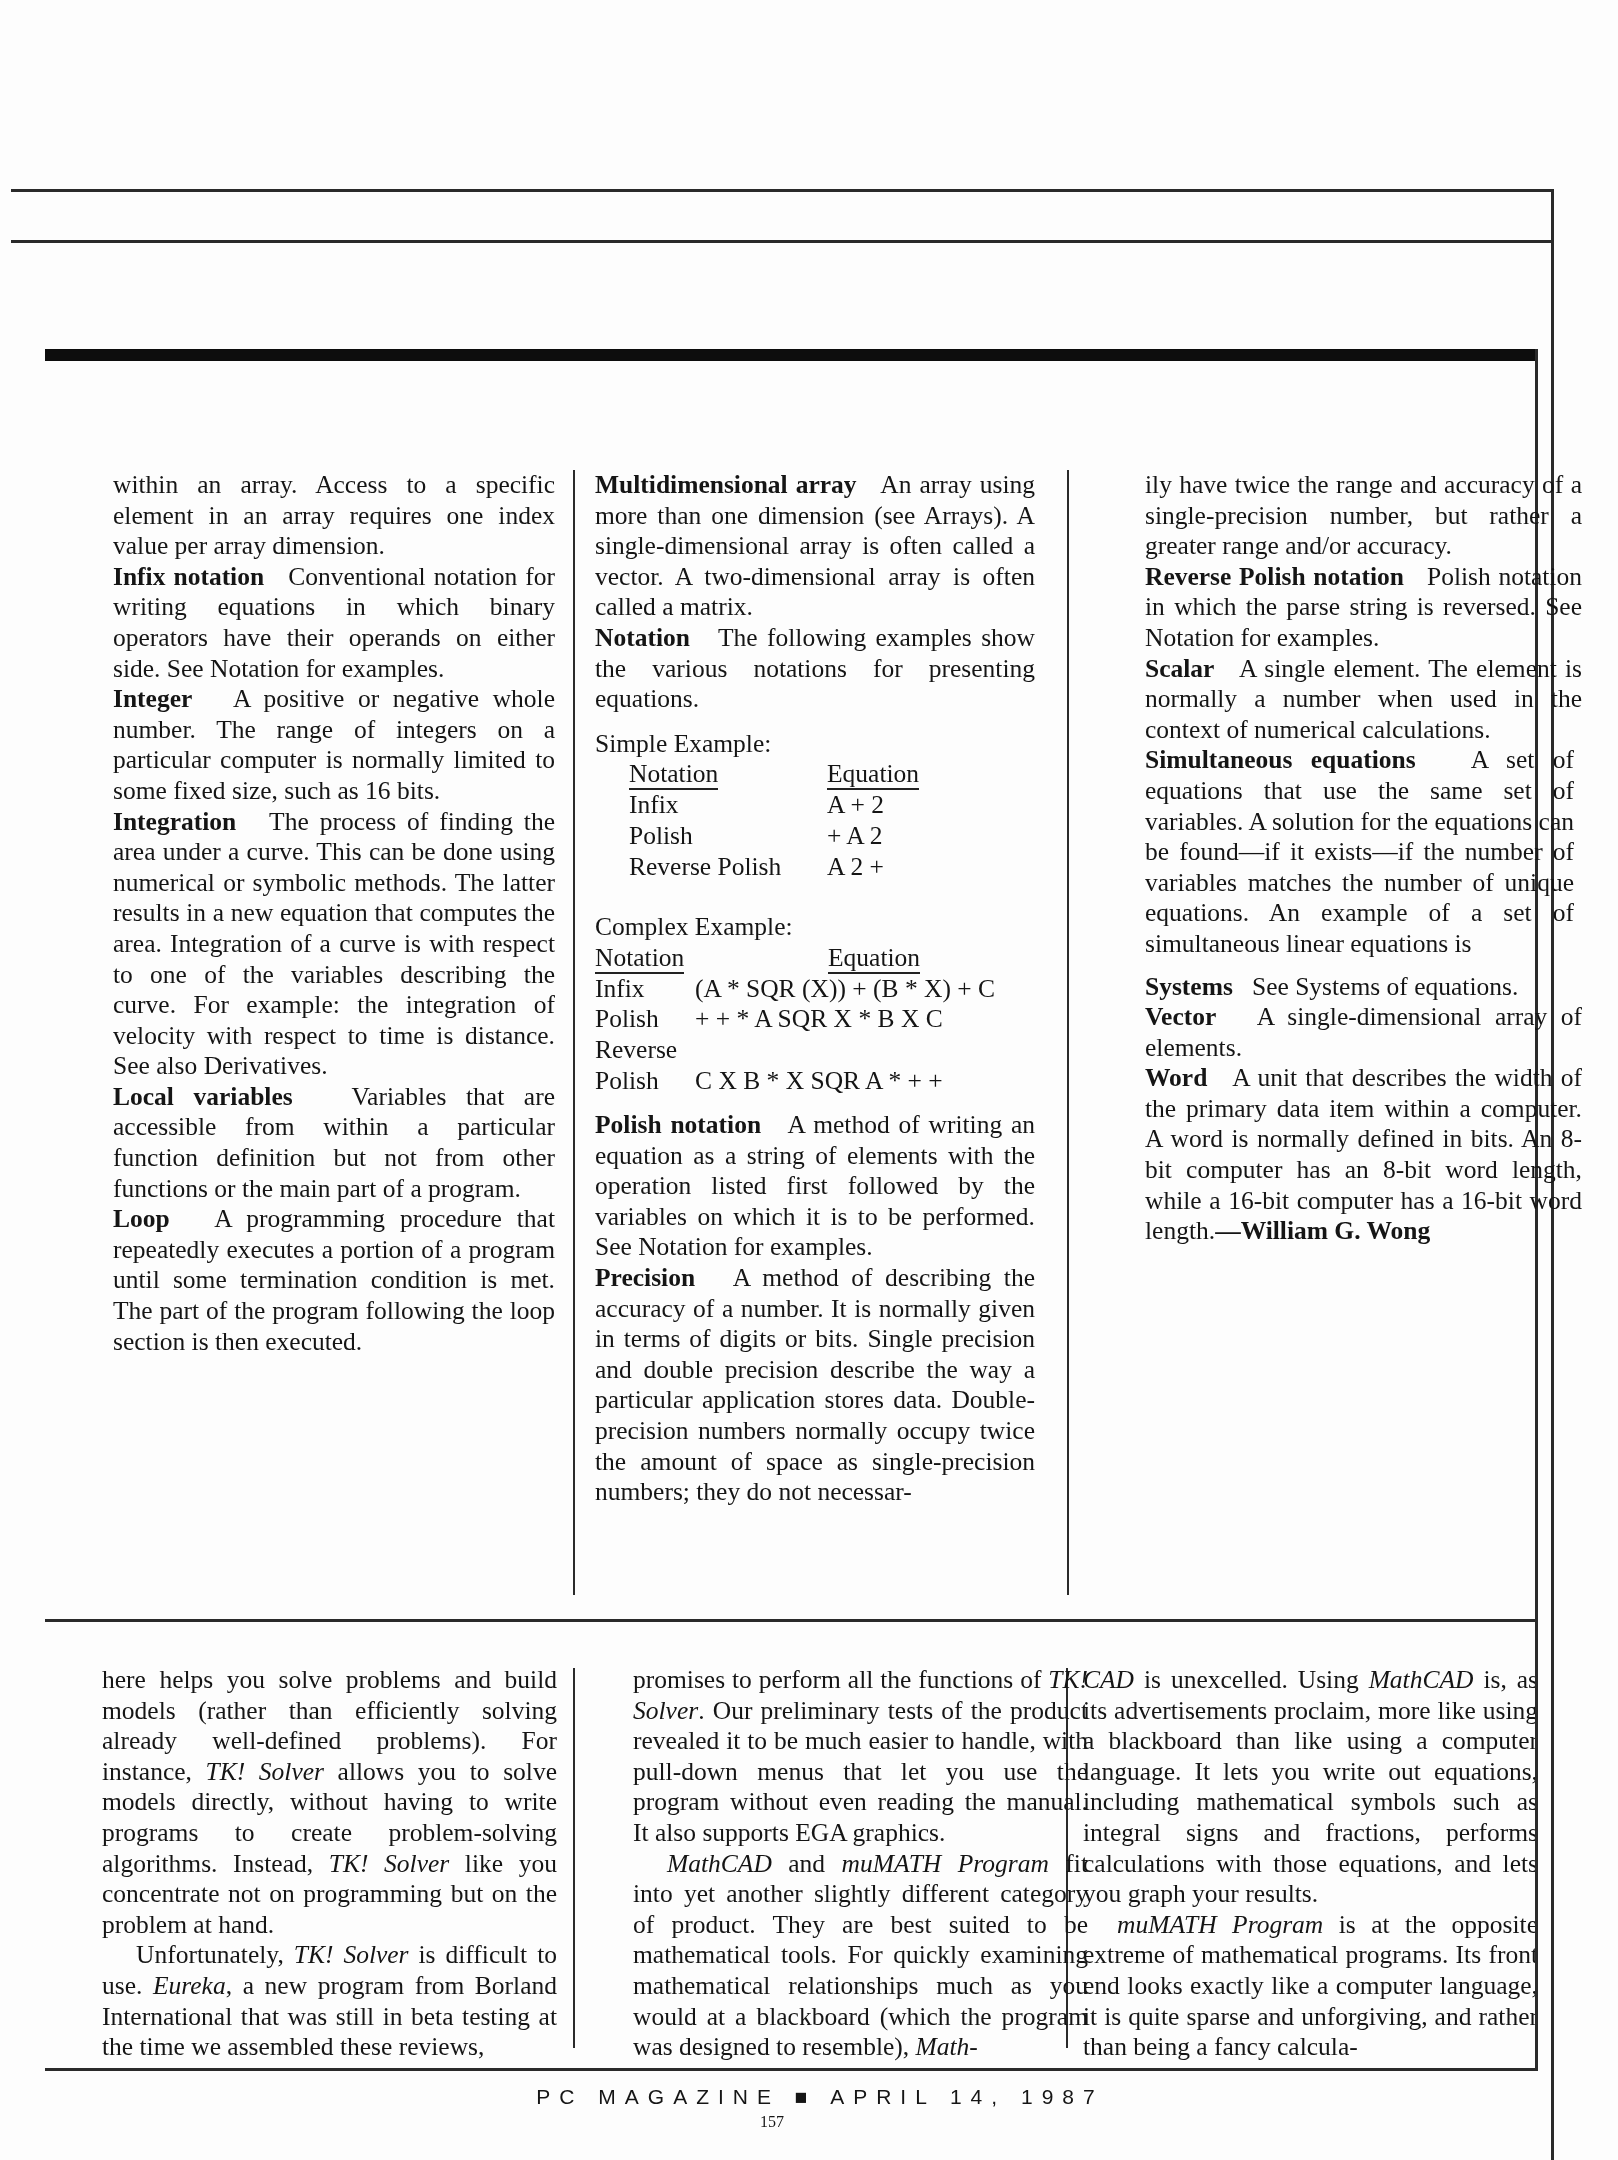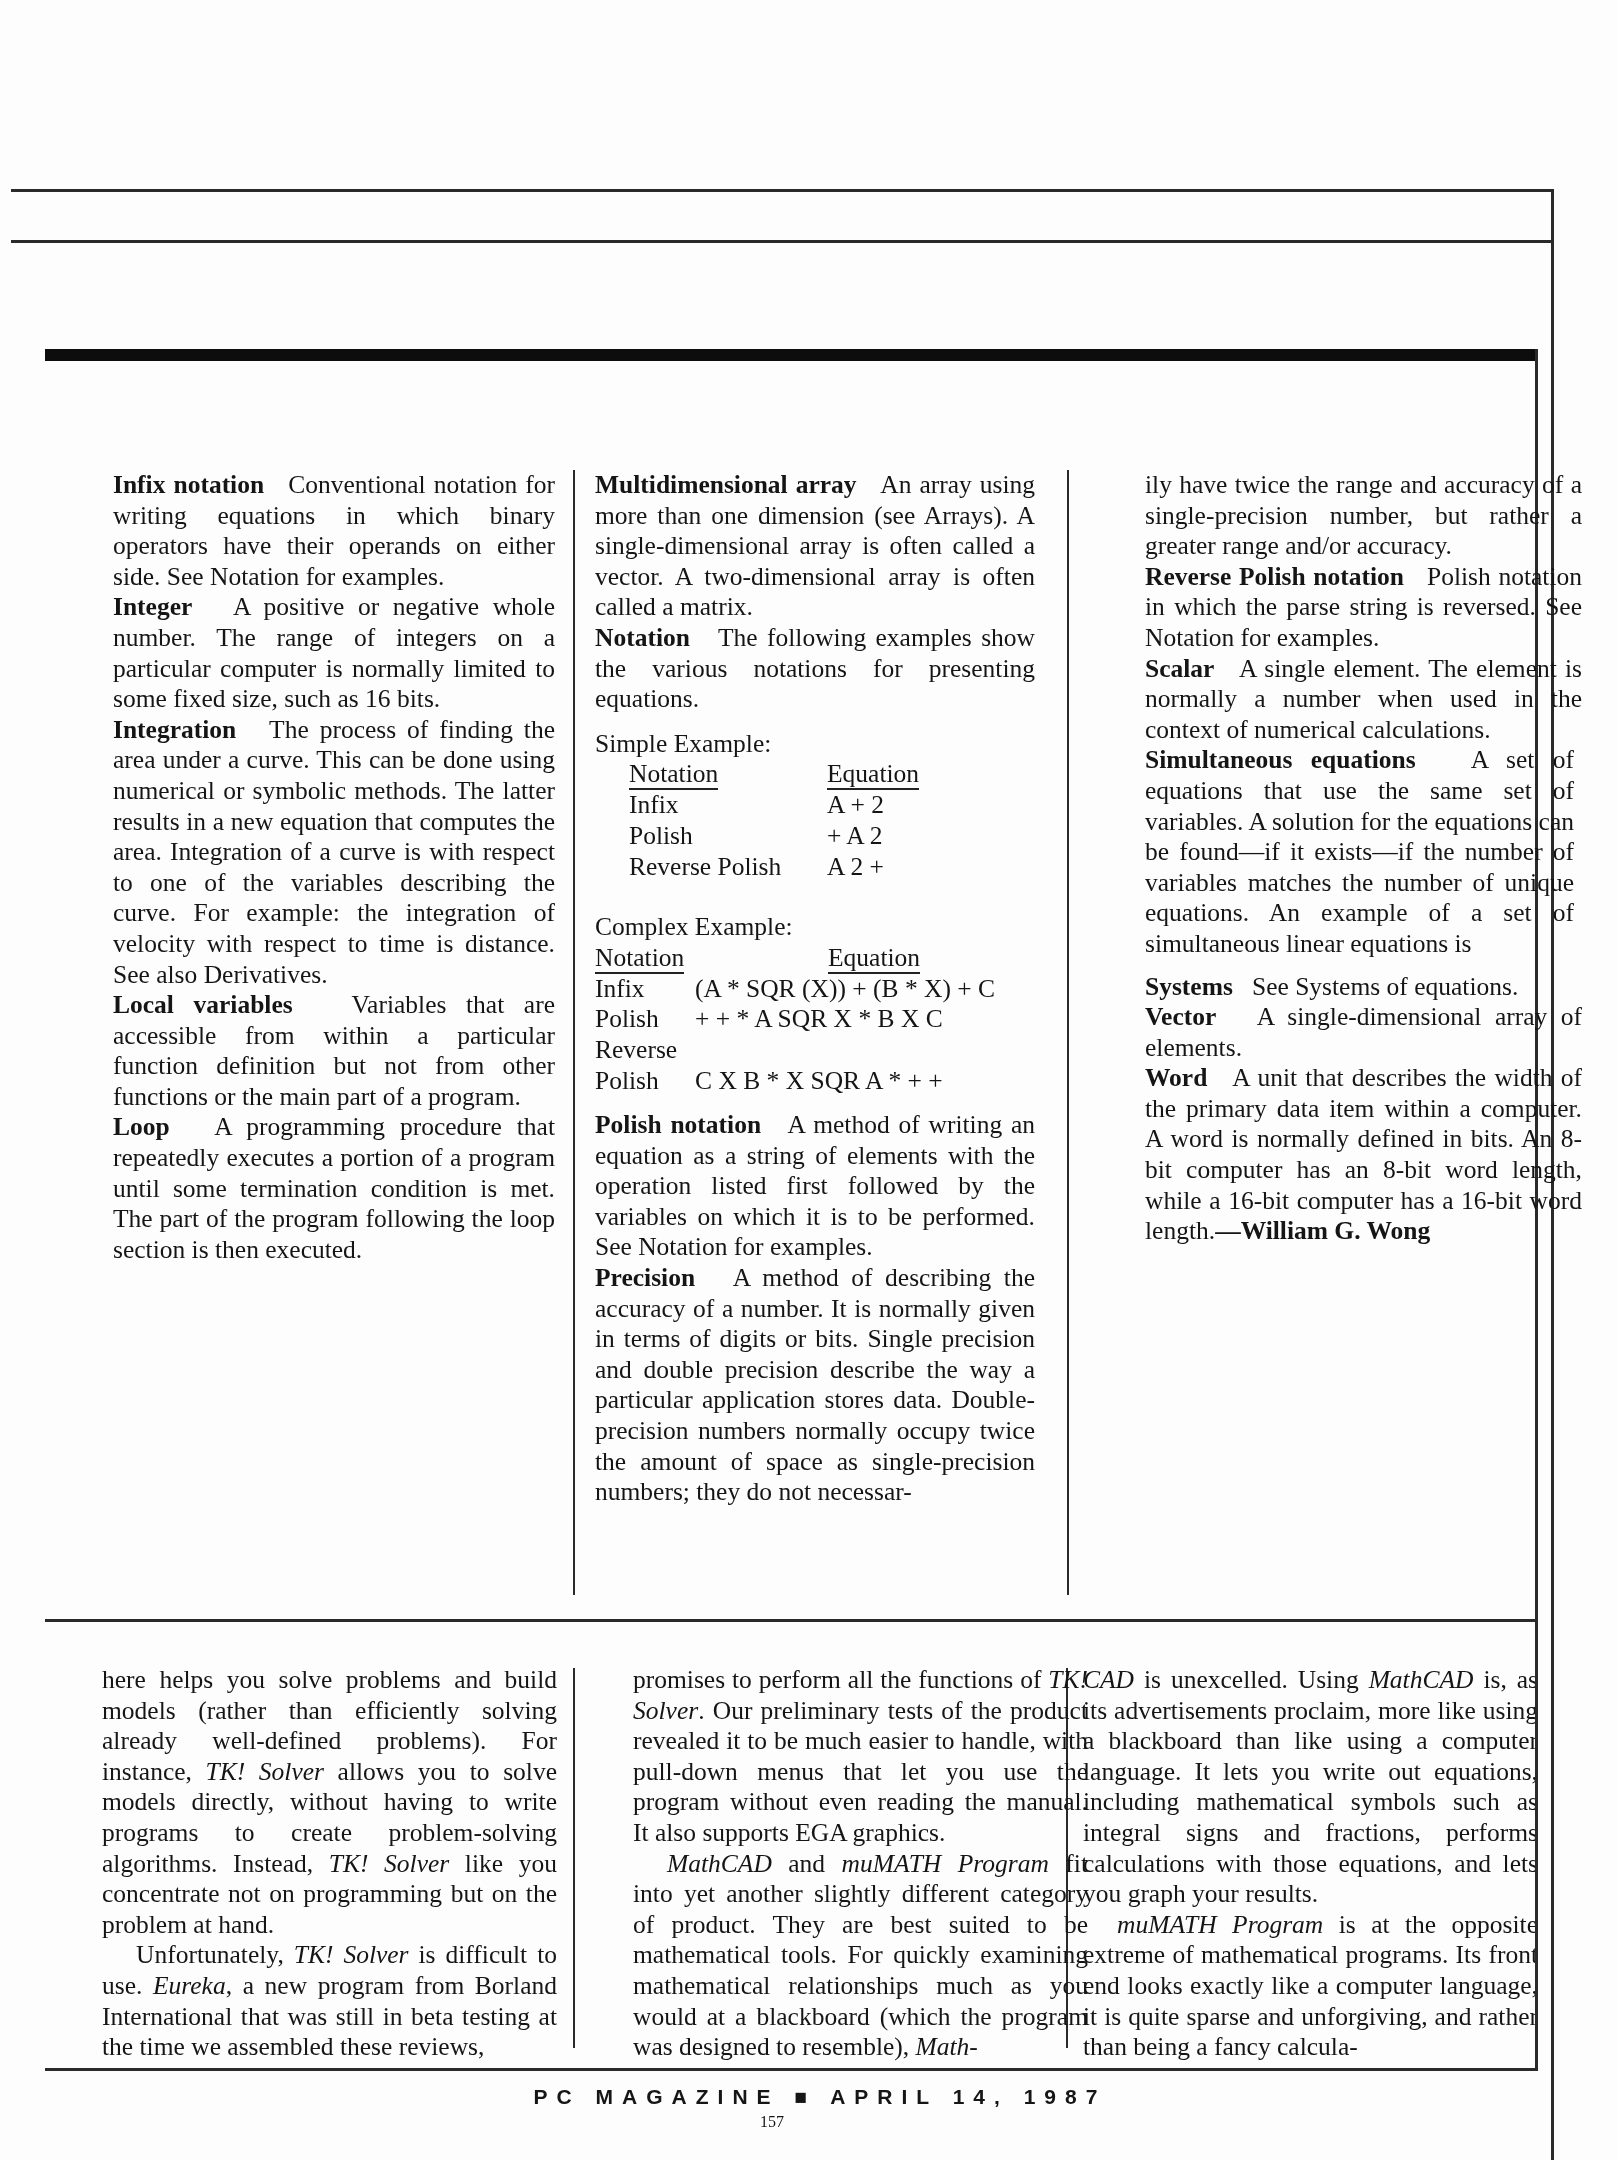--- a/index.html
+++ b/index.html
@@ -29,20 +29,21 @@
 <div class="rule" style="left:11px; top:240px; width:1541px; height:3px;"></div>
 <div class="rule" style="left:1551px; top:189px; width:3px; height:1971px;"></div>
 
 <div class="rule" style="left:45px; top:349px; width:1493px; height:12px; background:#0d0d0d;"></div>
 <div class="rule" style="left:1535px; top:349px; width:3px; height:1272px;"></div>
 <div class="rule" style="left:45px; top:1619px; width:1493px; height:3px;"></div>
 <div class="rule" style="left:573px; top:470px; width:2px; height:1125px;"></div>
 <div class="rule" style="left:1067px; top:470px; width:2px; height:1125px;"></div>
 
 <div class="col" style="left:113px; top:470px; width:442px;">
+  <p class="entry">within an array. Access to a specific element in an array requires one index value per array dimension.</p>
   <p class="entry"><span class="term">Infix notation</span><span>Conventional notation for writing equations in which binary operators have their operands on either side. See Notation for examples.</span></p>
   <p class="entry"><span class="term">Integer</span><span>A positive or negative whole number. The range of integers on a particular computer is normally limited to some fixed size, such as 16 bits.</span></p>
   <p class="entry"><span class="term">Integration</span><span>The process of finding the area under a curve. This can be done using numerical or symbolic methods. The latter results in a new equation that computes the area. Integration of a curve is with respect to one of the variables describing the curve. For example: the integration of velocity with respect to time is distance. See also Derivatives.</span></p>
   <p class="entry"><span class="term">Local variables</span><span>Variables that are accessible from within a particular function definition but not from other functions or the main part of a program.</span></p>
   <p class="entry"><span class="term">Loop</span><span>A programming procedure that repeatedly executes a portion of a program until some termination condition is met. The part of the program following the loop section is then executed.</span></p>
 </div>
 
 <div class="col" style="left:595px; top:470px; width:440px;">
   <p class="entry"><span class="term">Multidimensional array</span><span>An array using more than one dimension (see Arrays). A single-dimensional array is often called a vector. A two-dimensional array is often called a matrix.</span></p>
   <p style="margin:0 0 14px 0;"><span class="term">Notation</span><span>The following examples show the various notations for presenting equations.</span></p>
@@ -123,14 +124,14 @@
 </div>
 
 <div class="col" style="left:1083px; top:1665px; width:455px;">
   <p><em>CAD</em><span> is unexcelled. Using </span><em>MathCAD</em><span> is, as its advertisements proclaim, more like using a blackboard than like using a computer language. It lets you write out equations, including mathematical symbols such as integral signs and fractions, performs calculations with those equations, and lets you graph your results.</span></p>
   <p class="indent"><em>muMATH Program</em><span> is at the opposite extreme of mathematical programs. Its front end looks exactly like a computer language, it is quite sparse and unforgiving, and rather than being a fancy calcula-</span></p>
 </div>
 
 <div class="rule" style="left:45px; top:2068px; width:1493px; height:3px;"></div>
 <div class="rule" style="left:1535px; top:1622px; width:3px; height:449px;"></div>
 
-<div class="abs footer-mag" style="left:420px; top:2085px; width:800px;font-weight:bold;">PC MAGAZINE ■ APRIL 14, 1987</div>
+<div class="abs footer-mag" style="left:420px; top:2085px; width:800px;">PC MAGAZINE ■ APRIL 14, 1987</div>
 <div class="abs footer-page" style="left:760px; top:2113px; width:120px;">157</div>
 
 </body></html>

